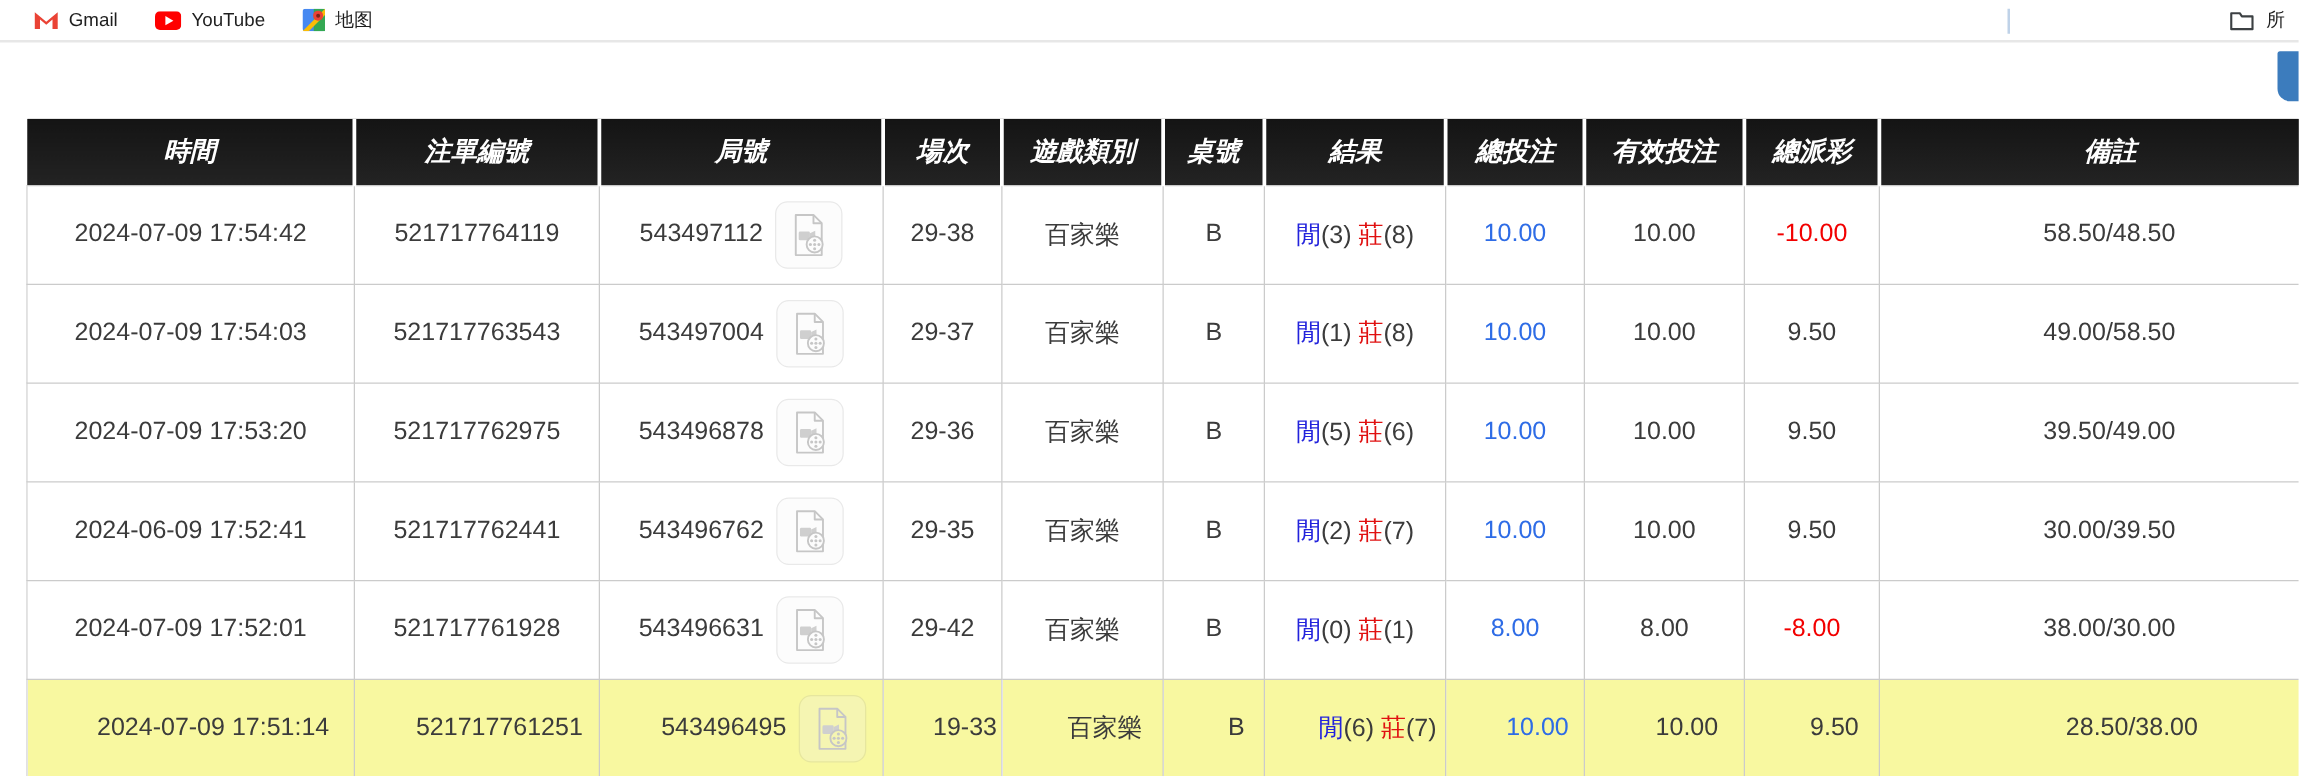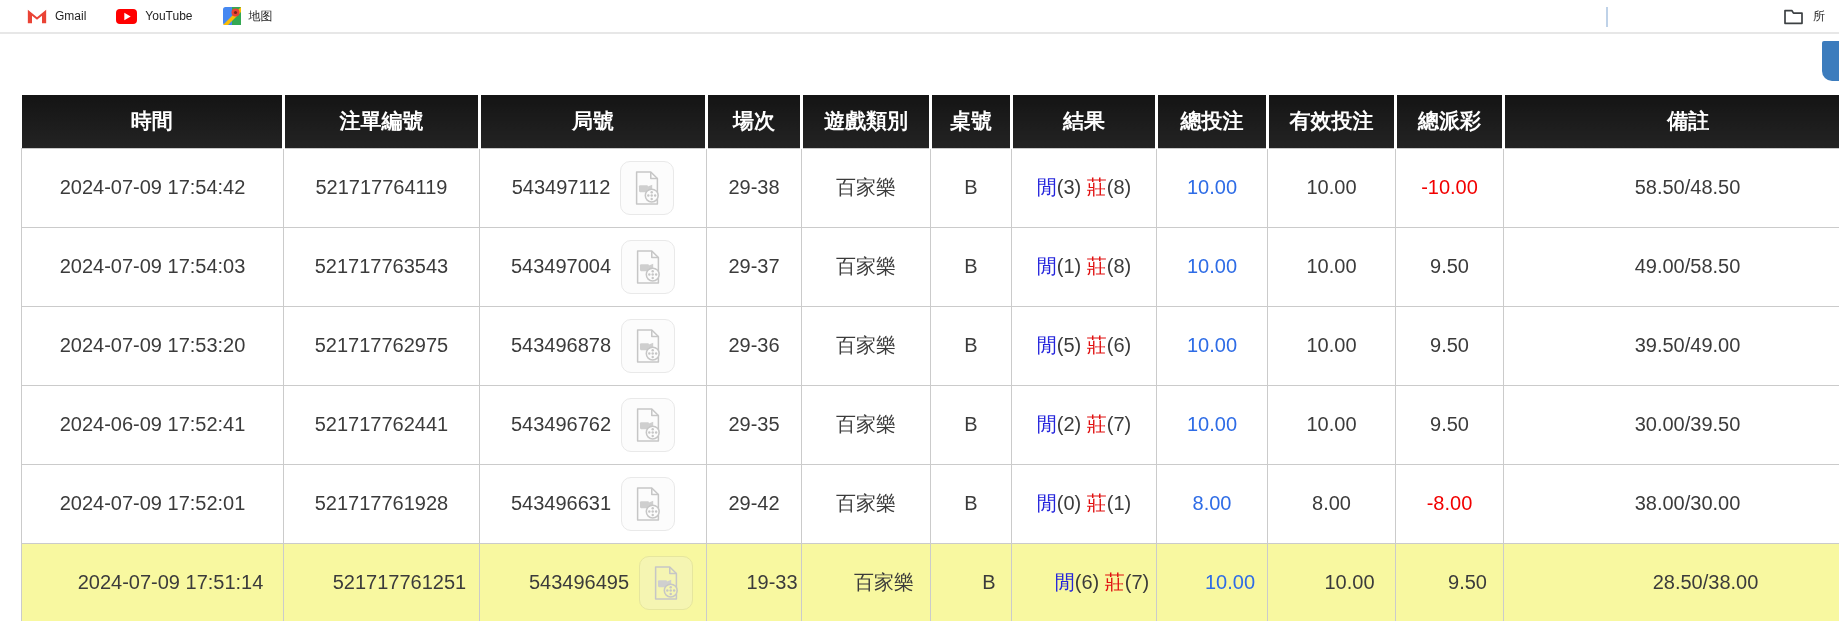--- a/index.html
+++ b/index.html
@@ -5,40 +5,40 @@
   * { margin:0; padding:0; box-sizing:border-box; }
   html,body { width:1839px; height:621px; overflow:hidden; background:#fff;
               font-family:"Liberation Sans","DejaVu Sans",sans-serif; }
   body { position:relative; }
 
   
   .bookmarks-bar{
     position:absolute; top:0; left:0; width:1839px; height:34px;
     background:#fff; border-bottom:2px solid #e7e7e7;
     display:flex; align-items:center; padding-left:27px; gap:30px;
-    font-size:12px; color:#1f1f1f; overflow:hidden;
+    font-size:15px; color:#1f1f1f; overflow:hidden;
   }
   .bm-item{ display:flex; align-items:center; gap:8px; cursor:pointer; white-space:nowrap; }
   .bm-divider{ position:absolute; left:1606px; top:7px; width:2px; height:20px; background:#bfd2e8; }
   .bm-all{ position:absolute; left:1783px; top:0; height:32px; display:flex; align-items:center; gap:9px; }
 
   
   .scroll-thumb{
     position:absolute; right:0; top:41px; width:17px; height:40px;
     background:var(--scrollbar-blue,#3c7cbd); border-radius:2px 0 0 10px;
   }
 
   
   .table-wrap{ position:absolute; left:21px; top:95px; width:1818px; height:526px; overflow:hidden; }
   table{ border-collapse:collapse; table-layout:fixed; width:1850px; }
   th{
     height:53px; background:linear-gradient(#141414,#232323);
     background-color:var(--header-bg,#1b1b1b);
     color:#fff; font-size:21px; font-weight:bold; text-align:center;
-    border-right:3px solid #fff; border-bottom:1px solid #c9c9c9;
+    border-right:3px solid #fff; border-bottom:1px solid #c9c9c9;font-style:italic;
   }
   th:last-child{ border-right:none; }
   td{
     height:79px; background:#fff; text-align:center; vertical-align:middle;
     font-size:20px; color:#3b3b3b; border:1px solid #cbcbcb; overflow:hidden; white-space:nowrap;
   }
   tr.highlight td{ background:var(--highlight-row,#f8f8a0);padding-left:36px; }
 
   .round-inner{ display:flex; align-items:center; justify-content:center; gap:10px; }
   .video-btn{

